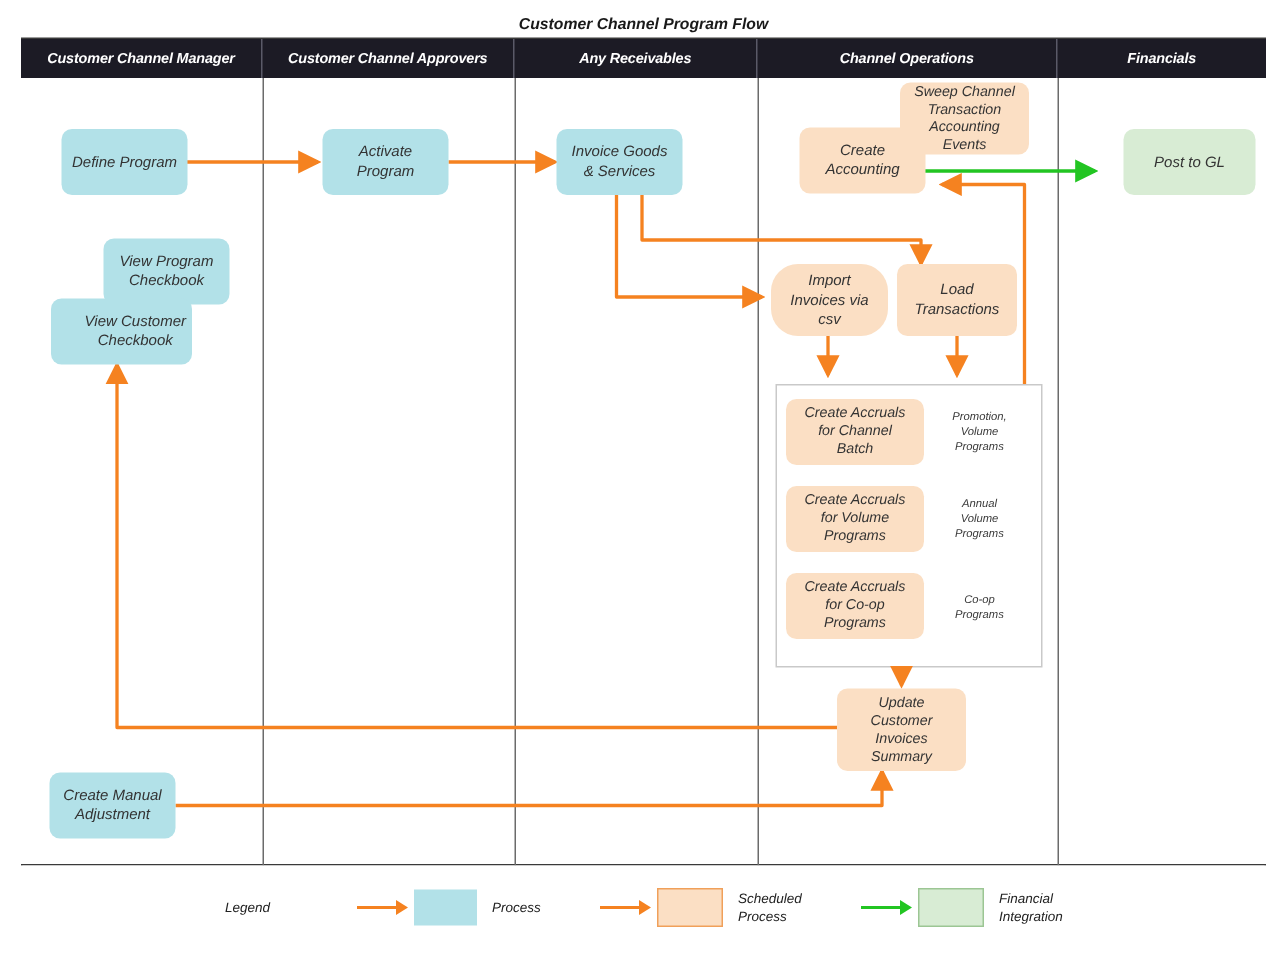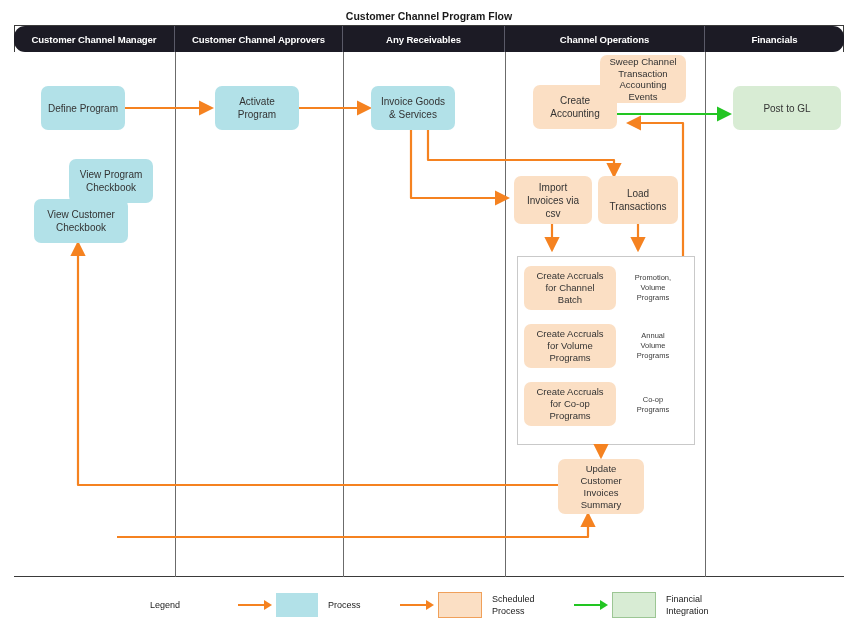--- a/index.html
+++ b/index.html
@@ -8,20 +8,21 @@
     padding: 0;
     background: #ffffff;
     font-family: "Liberation Sans", sans-serif;
   }
   #canvas {
     position: relative;
     width: 858px;
     height: 641px;
     background: #ffffff;
     overflow: hidden;
+    font-style: italic;
   }
   
   .frame {
     position: absolute;
     left: 14px;
     top: 6px;
     width: 830px;
     height: 626px;
     border: 1px solid #3a3a3a;
     box-sizing: border-box;
@@ -47,21 +48,20 @@
   
   .header-band {
     position: absolute;
     left: 14px;
     top: 26px;
     width: 830px;
     height: 26px;
     background: #1c1b25;
     box-sizing: border-box;
     display: flex;
-    border-radius: 11px;
   }
   .header-cell {
     display: flex;
     align-items: center;
     justify-content: center;
     color: #ffffff;
     font-size: 9.6px;
     font-weight: bold;
     box-sizing: border-box;
     border-right: 1px solid #5a5a68;
@@ -273,25 +273,29 @@
 
   <div class="node process" style="left:41px; top:86px; width:84px; height:44px;">
     <span>Define Program</span>
   </div>
 
   <div class="node process" style="left:69px; top:159px; width:84px; height:44px;">
     <span>View Program
 Checkbook</span>
   </div>
 
-  <div class="node process" style="left:34px; top:199px; width:94px; height:44px;">
+  <div class="node process" style="left:34px; top:199px; width:94px; height:44px;justify-content:flex-end;">
     <span>View Customer
 Checkbook</span>
   </div>
 
+  <div class="node process" style="left:33px; top:515px; width:84px; height:44px;">
+    <span>Create Manual
+Adjustment</span>
+  </div>
 
   <div class="node process" style="left:215px; top:86px; width:84px; height:44px;">
     <span>Activate
 Program</span>
   </div>
 
   <div class="node process" style="left:371px; top:86px; width:84px; height:44px;align-items:center;">
     <span>Invoice Goods
 &amp; Services</span>
   </div>
@@ -301,21 +305,21 @@
 Transaction
 Accounting
 Events</span>
   </div>
 
   <div class="node scheduled" style="left:533px; top:85px; width:84px; height:44px;">
     <span>Create
 Accounting</span>
   </div>
 
-  <div class="node scheduled" style="left:514px; top:176px; width:78px; height:48px;">
+  <div class="node scheduled" style="left:514px; top:176px; width:78px; height:48px;border-radius:18px;">
     <span>Import
 Invoices via
 csv</span>
   </div>
 
   <div class="node scheduled" style="left:598px; top:176px; width:80px; height:48px;">
     <span>Load
 Transactions</span>
   </div>
 
@@ -337,21 +341,21 @@
 Programs</span>
   </div>
 
   <div class="node scheduled" style="left:558px; top:459px; width:86px; height:55px; font-size:9.5px; line-height:12px;">
     <span>Update
 Customer
 Invoices
 Summary</span>
   </div>
 
-  <div class="node financial" style="left:733px; top:86px; width:108px; height:44px;">
+  <div class="node financial" style="left:749px; top:86px; width:88px; height:44px;">
     <span>Post to GL</span>
   </div>
 
   <div class="annot" style="left:618px; top:273px; width:70px;">Promotion,
 Volume
 Programs</div>
   <div class="annot" style="left:618px; top:331px; width:70px;">Annual
 Volume
 Programs</div>
   <div class="annot" style="left:618px; top:395px; width:70px;">Co-op

